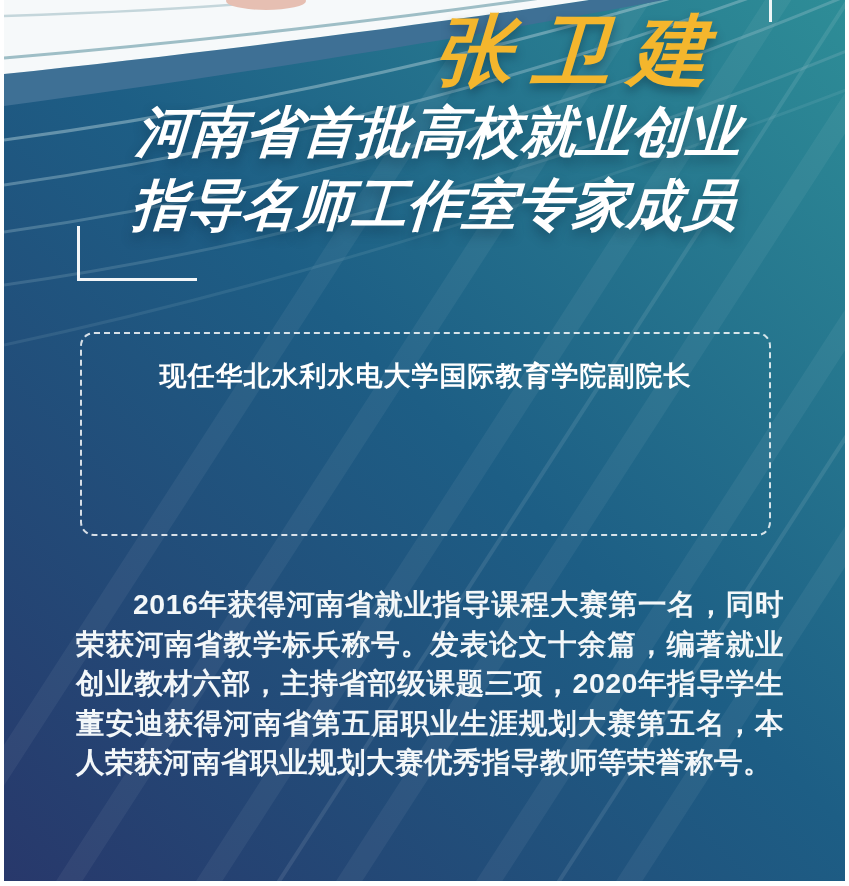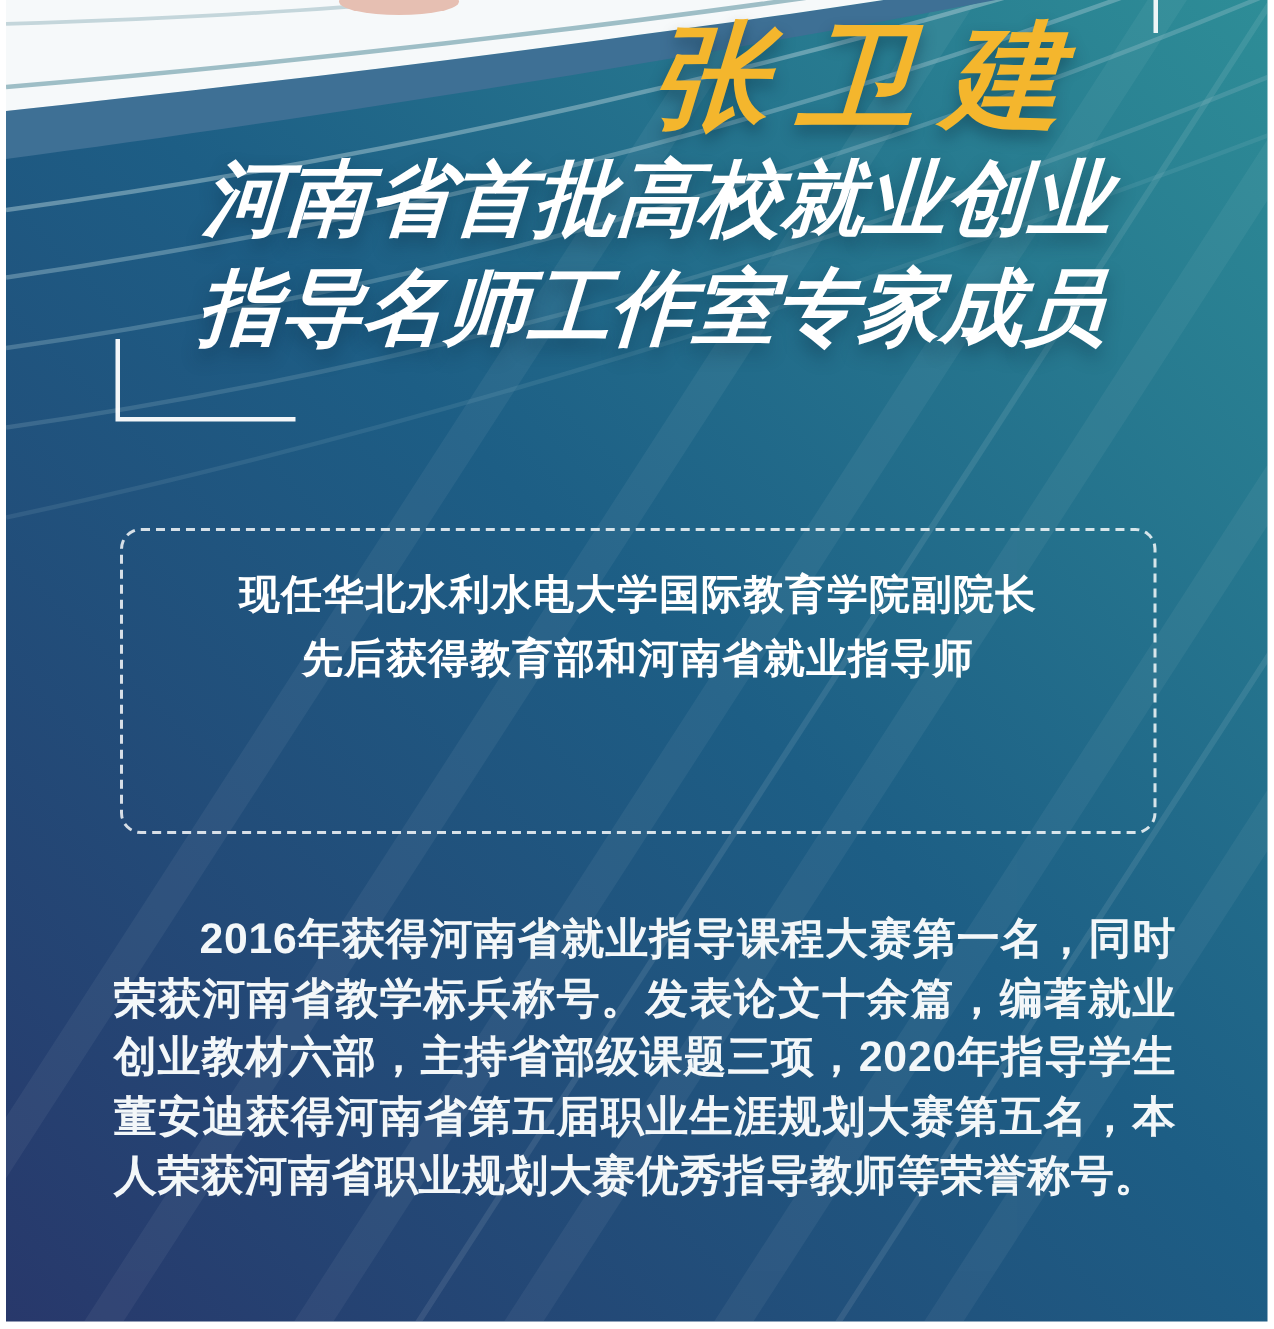--- a/index.html
+++ b/index.html
@@ -35,33 +35,33 @@
   .corner-bracket{
     position:absolute;left:73px;top:226px;width:117px;height:52px;
     border-left:3px solid rgba(255,255,255,.95);
     border-bottom:3px solid rgba(255,255,255,.95);
   }
   .top-tick{
     position:absolute;left:765px;top:0;width:3px;height:22px;
     background:rgba(255,255,255,.92);
   }
   .cred-box{
-    position:absolute;left:76px;top:352px;width:691px;height:204px;
+    position:absolute;left:76px;top:332px;width:691px;height:204px;
     box-sizing:border-box;border:2px dashed rgba(255,255,255,.82);
     border-radius:14px;padding-top:21px;
   }
   .cred-line{
     text-align:center;color:#FFFFFF;font-weight:700;
     font-size:27px;line-height:43px;letter-spacing:1px;
     white-space:nowrap;
   }
   .bio{
     position:absolute;left:72px;top:585px;width:708px;
     color:#F3F7F9;font-size:28.5px;line-height:39.5px;font-weight:700;
-    text-align:justify;text-indent:2em;letter-spacing:.5px;margin-top:22px;
+    text-align:justify;text-indent:2em;letter-spacing:.5px;
   }
 </style>
 </head>
 <body>
 
 <div class="poster">
 
   <svg class="bg-svg" viewBox="0 0 841 881" preserveAspectRatio="none">
 
     <g stroke="#FFFFFF" opacity="0.05" stroke-width="22">
@@ -103,18 +103,17 @@
 
   <div class="title">
     <div>河南省首批高校就业创业</div>
     <div>指导名师工作室专家成员</div>
   </div>
 
   <div class="corner-bracket"></div>
 
   <div class="cred-box">
     <div class="cred-line">现任华北水利水电大学国际教育学院副院长</div>
-    <div class="cred-line">先后获得教育部和河南省就业指导师</div>
   </div>
 
   <div class="bio">2016年获得河南省就业指导课程大赛第一名，同时荣获河南省教学标兵称号。发表论文十余篇，编著就业创业教材六部，主持省部级课题三项，2020年指导学生董安迪获得河南省第五届职业生涯规划大赛第五名，本人荣获河南省职业规划大赛优秀指导教师等荣誉称号。</div>
 
 </div>
 
 </body></html>

